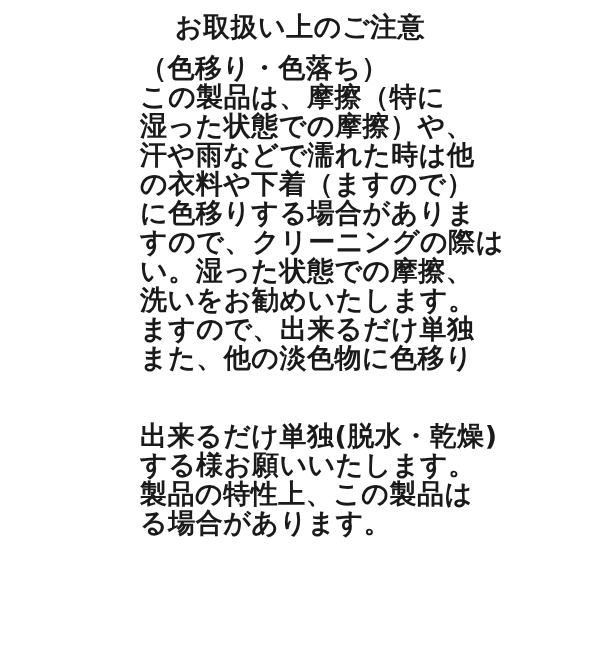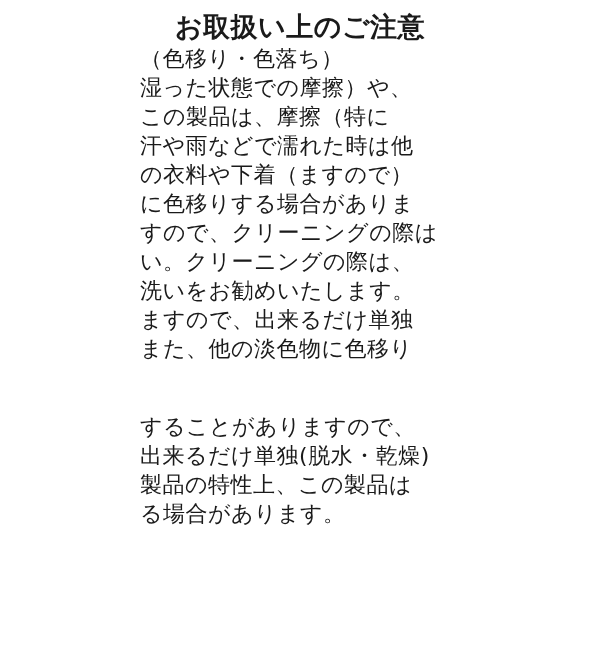--- a/index.html
+++ b/index.html
@@ -21,50 +21,50 @@
     margin: 0;
     padding-top: 12px;
     text-align: center;
     font-size: 27px;
     line-height: 30px;
     font-weight: 600;
     letter-spacing: 0.5px;
   }
   .notice-body {
     margin-left: 140px;
-    margin-top: 2px;
-    font-size: 22px;
+    margin-top: 11px;
+    font-size: 27px;
     line-height: 29px;
-    font-weight: 400;
+    font-weight: 700;
     letter-spacing: 0.5px;
     white-space: nowrap;
   }
   .para { margin: 0; }
   .para-gap { margin-top: 49px; }
   .text-line { height: 29px; }
 </style>
 </head>
 <body>
 
 <div class="page">
   <h1 class="notice-title">お取扱い上のご注意</h1>
   <div class="notice-body">
     <div class="para">
         <div class="text-line">（色移り・色落ち）</div>
+        <div class="text-line">この製品は、摩擦（特に</div>
         <div class="text-line">湿った状態での摩擦）や、</div>
-        <div class="text-line">この製品は、摩擦（特に</div>
         <div class="text-line">汗や雨などで濡れた時は他</div>
         <div class="text-line">の衣料や下着（ますので）</div>
         <div class="text-line">に色移りする場合がありま</div>
         <div class="text-line">すので、クリーニングの際は</div>
-        <div class="text-line">い。クリーニングの際は、</div>
+        <div class="text-line">い。湿った状態での摩擦、</div>
         <div class="text-line">洗いをお勧めいたします。</div>
         <div class="text-line">ますので、出来るだけ単独</div>
         <div class="text-line">また、他の淡色物に色移り</div>
       </div>
     <div class="para para-gap">
-        <div class="text-line">することがありますので、</div>
         <div class="text-line">出来るだけ単独(脱水・乾燥)</div>
+        <div class="text-line">する様お願いいたします。</div>
         <div class="text-line">製品の特性上、この製品は</div>
         <div class="text-line">る場合があります。</div>
       </div>
   </div>
 </div>
 
 </body></html>

